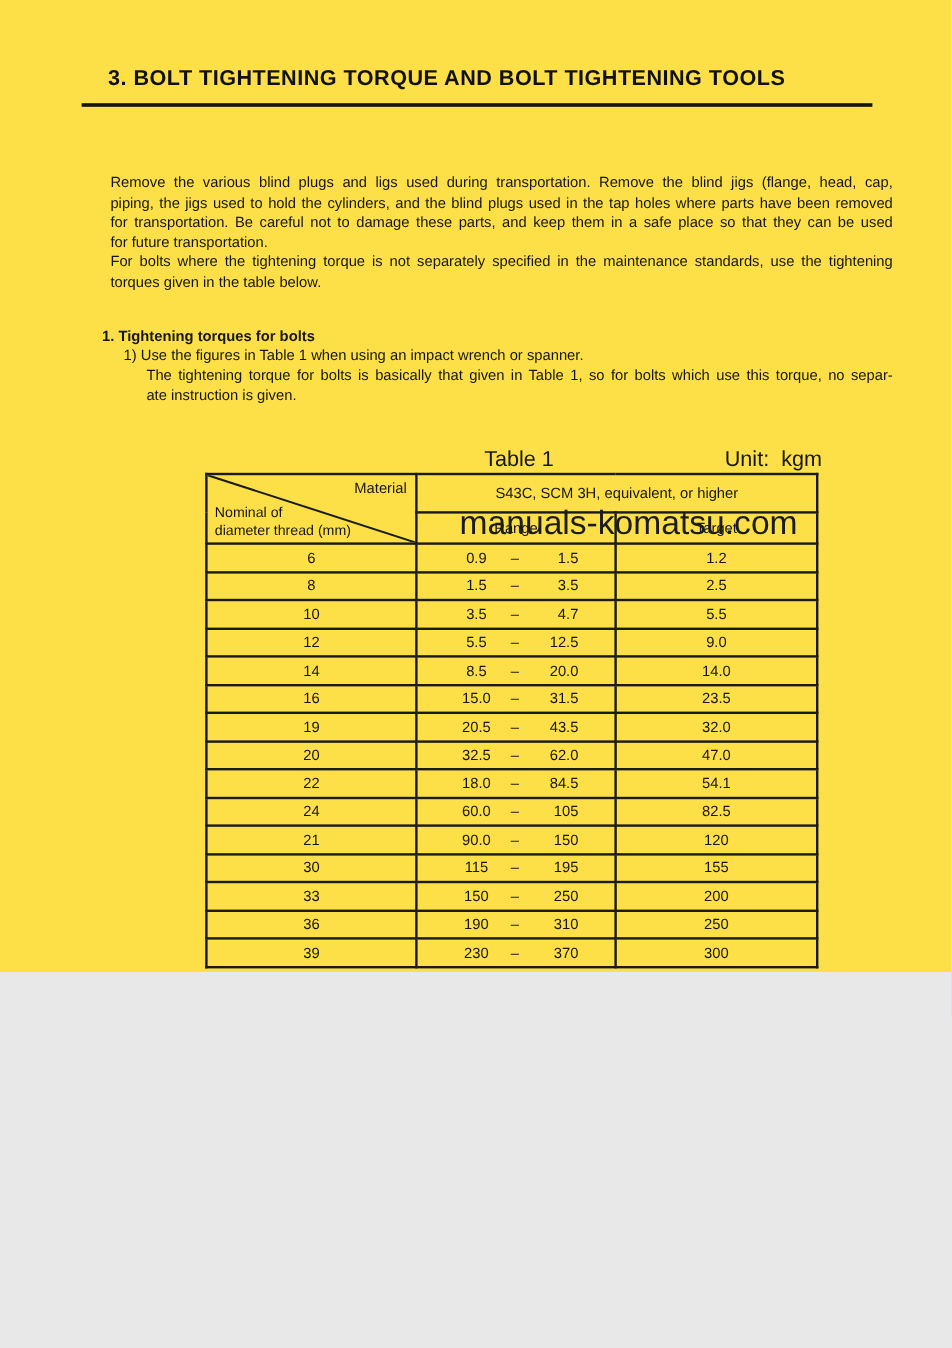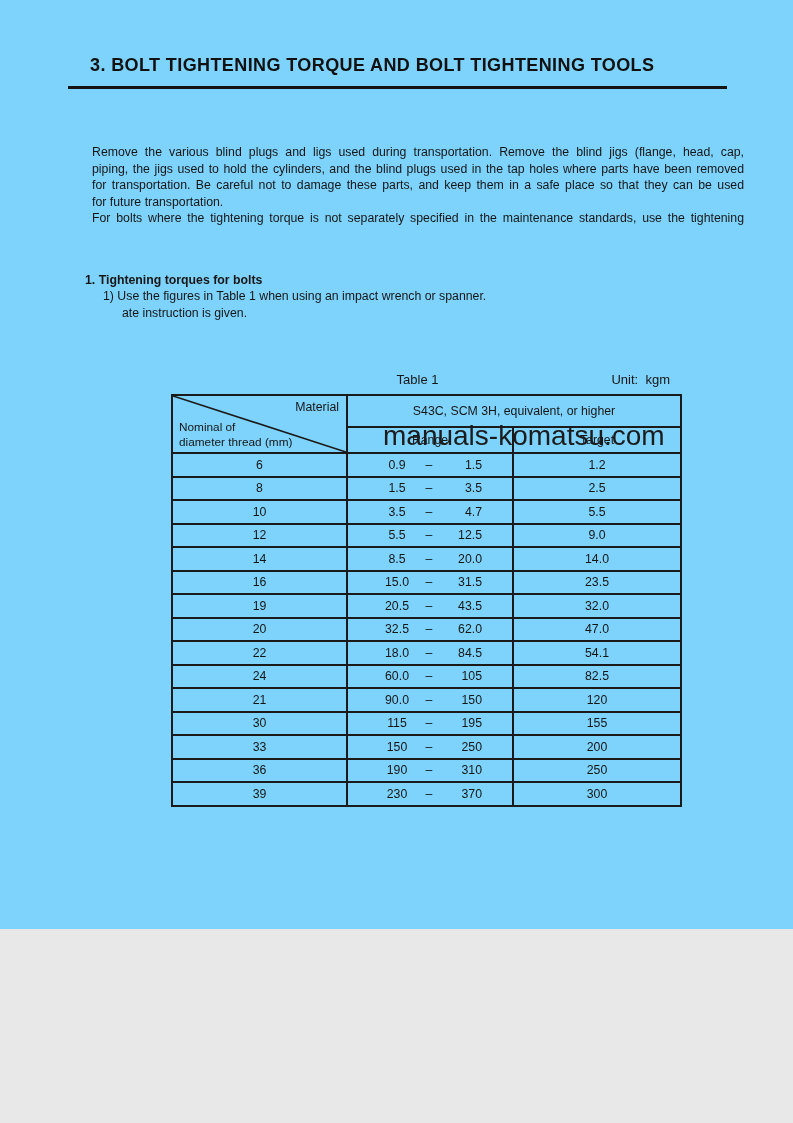--- a/index.html
+++ b/index.html
@@ -1,19 +1,19 @@
 <!DOCTYPE html>
 <html><head>
 <meta charset="utf-8">
 <style>
   html,body{margin:0;padding:0;background:#e8e8e8;}
   .page{
     position:relative;
-    width:793px;height:929px;
-    background:#7dd3fc;
+    width:793px;height:810px;
+    background:#fde047;
     font-family:"Liberation Sans",sans-serif;
     color:#161616;
     overflow:hidden;
   }
   
   .doc-title{
     position:absolute;left:90px;top:55px;width:660px;
     font-size:18px;font-weight:bold;letter-spacing:0.4px;
     white-space:nowrap;color:#111;
   }
@@ -31,22 +31,22 @@
   
   .section1{
     position:absolute;left:85px;top:272px;width:660px;
     font-size:12.3px;line-height:16.4px;
   }
   .sec-heading{font-weight:bold;}
   .sec-item{margin-left:18px;}
   .sec-cont{margin-left:37px;width:622px;}
   
   .tbl-caption-row{
-    position:absolute;left:163px;top:372px;width:509px;height:18px;
-    font-size:13px;
+    position:absolute;left:178px;top:372px;width:509px;height:18px;
+    font-size:18px;
   }
   .tbl-caption{position:absolute;left:0;right:0;text-align:center;}
   .tbl-unit{position:absolute;right:2px;top:0;}
   
   .torque-table{
     position:absolute;left:171px;top:394px;width:509px;
     border-collapse:collapse;table-layout:fixed;
     font-size:12.3px;color:#161616;
   }
   .torque-table col.c1{width:175px;}
@@ -88,25 +88,27 @@
 
   <div class="doc-title">3. BOLT TIGHTENING TORQUE AND BOLT TIGHTENING TOOLS</div>
   <div class="title-rule"></div>
 
   <div class="intro">
     <div class="line line--j">Remove the various blind plugs and ligs used during transportation. Remove the blind jigs (flange, head, cap,</div>
     <div class="line line--j">piping, the jigs used to hold the cylinders, and the blind plugs used in the tap holes where parts have been removed</div>
     <div class="line line--j">for transportation. Be careful not to damage these parts, and keep them in a safe place so that they can be used</div>
     <div class="line">for future transportation.</div>
     <div class="line line--j">For bolts where the tightening torque is not separately specified in the maintenance standards, use the tightening</div>
+    <div class="line">torques given in the table below.</div>
   </div>
 
   <div class="section1">
     <div class="sec-heading">1. Tightening torques for bolts</div>
     <div class="sec-item">1) Use the figures in Table 1 when using an impact wrench or spanner.</div>
+    <div class="sec-cont line--j">The tightening torque for bolts is basically that given in Table 1, so for bolts which use this torque, no separ-</div>
     <div class="sec-cont">ate instruction is given.</div>
   </div>
 
   <div class="tbl-caption-row">
     <span class="tbl-caption">Table 1</span>
     <span class="tbl-unit">Unit:&nbsp; kgm</span>
   </div>
 
   <table class="torque-table">
     <colgroup>

